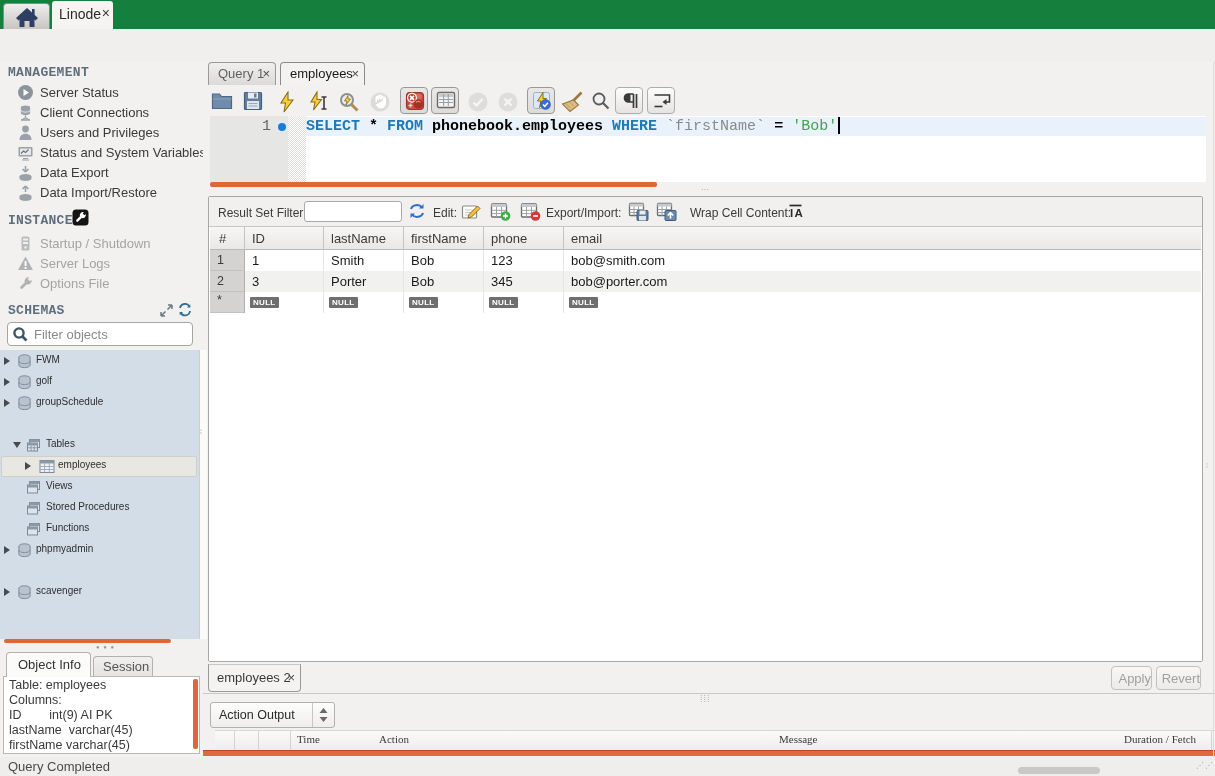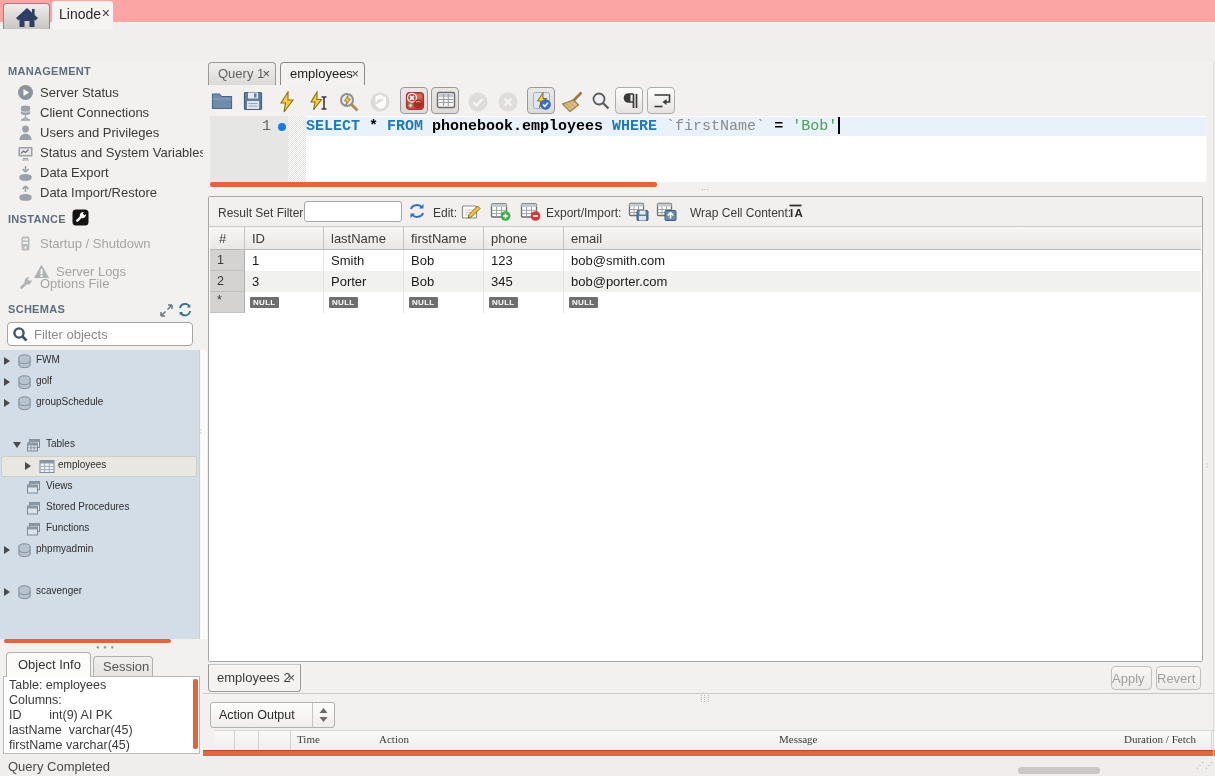--- a/index.html
+++ b/index.html
@@ -2,35 +2,35 @@
 <html><head>
 <meta charset="utf-8">
 <style>
 * { margin:0; padding:0; box-sizing:border-box; }
 html,body { width:1215px; height:776px; overflow:hidden; }
 body { font-family:"Liberation Sans", sans-serif; background:#f0efed; position:relative; font-size:13px; color:#333; }
 .abs { position:absolute; }
 svg { display:block; }
 
 
-#topbar { position:absolute; left:0; top:0; width:1215px; height:22px; background:#fca5a5; }
+#topbar { position:absolute; left:0; top:0; width:1215px; height:29px; background:#15803d; }
 #hometab { position:absolute; left:3px; top:3px; width:47px; height:26px; background:linear-gradient(#efeeec,#c6c5c2); border-radius:4px 4px 0 0; border:1px solid #8a8a88; border-bottom:none; }
 #linodetab { position:absolute; left:52px; top:1px; width:61px; height:28px; background:#f5f4f2; border-radius:3px 3px 0 0; color:#2a2a2a; font-size:14px; }
 #linodetab .t { position:absolute; left:7px; top:5px; }
 #linodetab .x { position:absolute; right:3px; top:4px; color:#3a3a3a; font-size:14px; }
 
 
 #toolbar { position:absolute; left:0; top:29px; width:1215px; height:33px; background:#f2f1ef;margin-top:44px; }
 .tbi { position:absolute; top:4px; }
 .ptb { position:absolute; top:1px; width:28px; height:28px; background:linear-gradient(#fcfcfb,#ecebe9); border:1px solid #c2c1bf; border-radius:6px; }
 .ptb svg { position:absolute; left:4px; top:6px; }
 
 
 #sidebar { position:absolute; left:0; top:62px; width:203px; height:695px; background:#f2f1ef; }
-.sechead { position:absolute; font-weight:bold; font-size:11px; color:#5f6e7d; letter-spacing:0.3px; }
+.sechead { position:absolute; font-weight:bold; font-size:13px; color:#5f6e7d; letter-spacing:0.3px;font-family:Liberation Mono, monospace; }
 .sitem { position:absolute; left:0; width:203px; height:20px; font-size:13px; color:#3a3a3a; }
 .sitem svg { position:absolute; left:17px; top:1px; }
 .sitem .tx { position:absolute; left:40px; top:2px; white-space:nowrap; }
 .sitem.dis .tx { color:#a4a4a2; }
 
 #schemtree { position:absolute; left:0px; top:288px; width:199px; height:289px; background:#d2dde8; }
 .trow { position:absolute; left:0; width:199px; height:21px; white-space:nowrap; }
 .trow .arr { position:absolute; top:6px; width:0; height:0; }
 .arr.r { border-left:6px solid #4a4a4a; border-top:4px solid transparent; border-bottom:4px solid transparent; }
 .arr.d { border-top:6px solid #4a4a4a; border-left:4px solid transparent; border-right:4px solid transparent; top:7px; }
@@ -85,21 +85,21 @@
 .gc { position:absolute; height:21px; font-size:13px; color:#1a1a1a; border-right:1px solid #e6e5e3; }
 .gc span { position:absolute; left:7px; top:3px; }
 .rn { background:#d4d3d1; border-right:1px solid #b0afad; border-bottom:1px solid #c2c1bf; color:#3a3a3a; font-size:12.5px; }
 .alt { background:#f1f1ef; }
 .nullb { font-style:normal; position:absolute; left:5px; top:5px; background:#6e6e6e; color:#fff; font-size:8px; font-weight:bold; height:11px; line-height:12px; padding:0 3px; border-radius:1px; letter-spacing:0.3px; font-family:"Liberation Sans",sans-serif; }
 
 #btab { position:absolute; left:5px; top:602px; width:93px; height:28px; background:#f4f3f1; border:1px solid #9a9998; border-top:1px solid #c8c7c5; border-radius:0 0 4px 4px; font-size:13px; color:#3a3a3a; }
 #btab .t { position:absolute; left:8px; top:5px; }
 #btab .x { position:absolute; right:5px; top:5px; color:#4a4a4a; font-size:13px; }
 .gbtn { position:absolute; top:604px; height:24px; background:linear-gradient(#f8f7f5,#ecebe9); border:1px solid #c2c1bf; border-radius:4px; color:#a0a09e; font-size:13px; }
-.gbtn span { position:absolute; left:0; right:0; top:4px; text-align:left; }
+.gbtn span { position:absolute; left:0; right:0; top:4px; text-align:right; }
 
 #aodrop { position:absolute; left:7px; top:640px; width:125px; height:26px; background:linear-gradient(#fdfdfc,#efeeec); border:1px solid #b2b1af; border-radius:3px; font-size:12.5px; color:#2a2a2a; }
 #aodrop .t { position:absolute; left:8px; top:5px; }
 #aospin { position:absolute; right:0px; top:0px; width:22px; height:24px; border-left:1px solid #c6c5c3; }
 #aohead { position:absolute; left:12px; top:668px; width:1012px; height:20px; background:linear-gradient(#fafaf8,#ededeb); font-size:11px; color:#3a3a3a; border-top:1px solid #d8d7d5;font-family:Liberation Serif, serif; }
 #aohead span { position:absolute; top:2px; }
 #aohead i { position:absolute; top:0; width:1px; height:20px; background:#d4d3d1; }
 #orangebar { position:absolute; left:0px; top:688px; width:1012px; height:6px; background:#e0683e; border-top:1px solid #b44a26; }
 
 #statusbar { position:absolute; left:0; top:757px; width:1215px; height:37px; background:#efeeec; font-size:13px; color:#4a4a4a; }
@@ -297,21 +297,21 @@
     </svg>
   <div class="sitem dis" style="top:172px;padding-left:26px;">
     <svg width="17" height="17" viewBox="0 0 17 17">
         <rect x="4.5" y="1.5" width="8" height="14" rx="1.5" fill="#b9bcbf"></rect>
         <rect x="6" y="3.5" width="5" height="2" fill="#f2f1ef"></rect>
         <rect x="6" y="7" width="5" height="2" fill="#f2f1ef"></rect>
         <circle cx="8.5" cy="12.5" r="1.2" fill="#f2f1ef"></circle>
       </svg>
     <span class="tx">Startup / Shutdown</span>
     </div>
-  <div class="sitem dis" style="top:200px;margin-left:16px;">
+  <div class="sitem dis" style="top:192px;">
     <svg width="17" height="17" viewBox="0 0 17 17">
         <path d="M8.5 1.5 L16 15 H1 Z" fill="#b0b3b6"></path>
         <rect x="7.6" y="6" width="1.9" height="5" fill="#fff"></rect>
         <rect x="7.6" y="12" width="1.9" height="1.9" fill="#fff"></rect>
       </svg>
     <span class="tx">Server Logs</span>
     </div>
   <div class="sitem dis" style="top:212px;">
     <svg width="17" height="17" viewBox="0 0 17 17">
         <g transform="rotate(45 8.5 8.5)">

